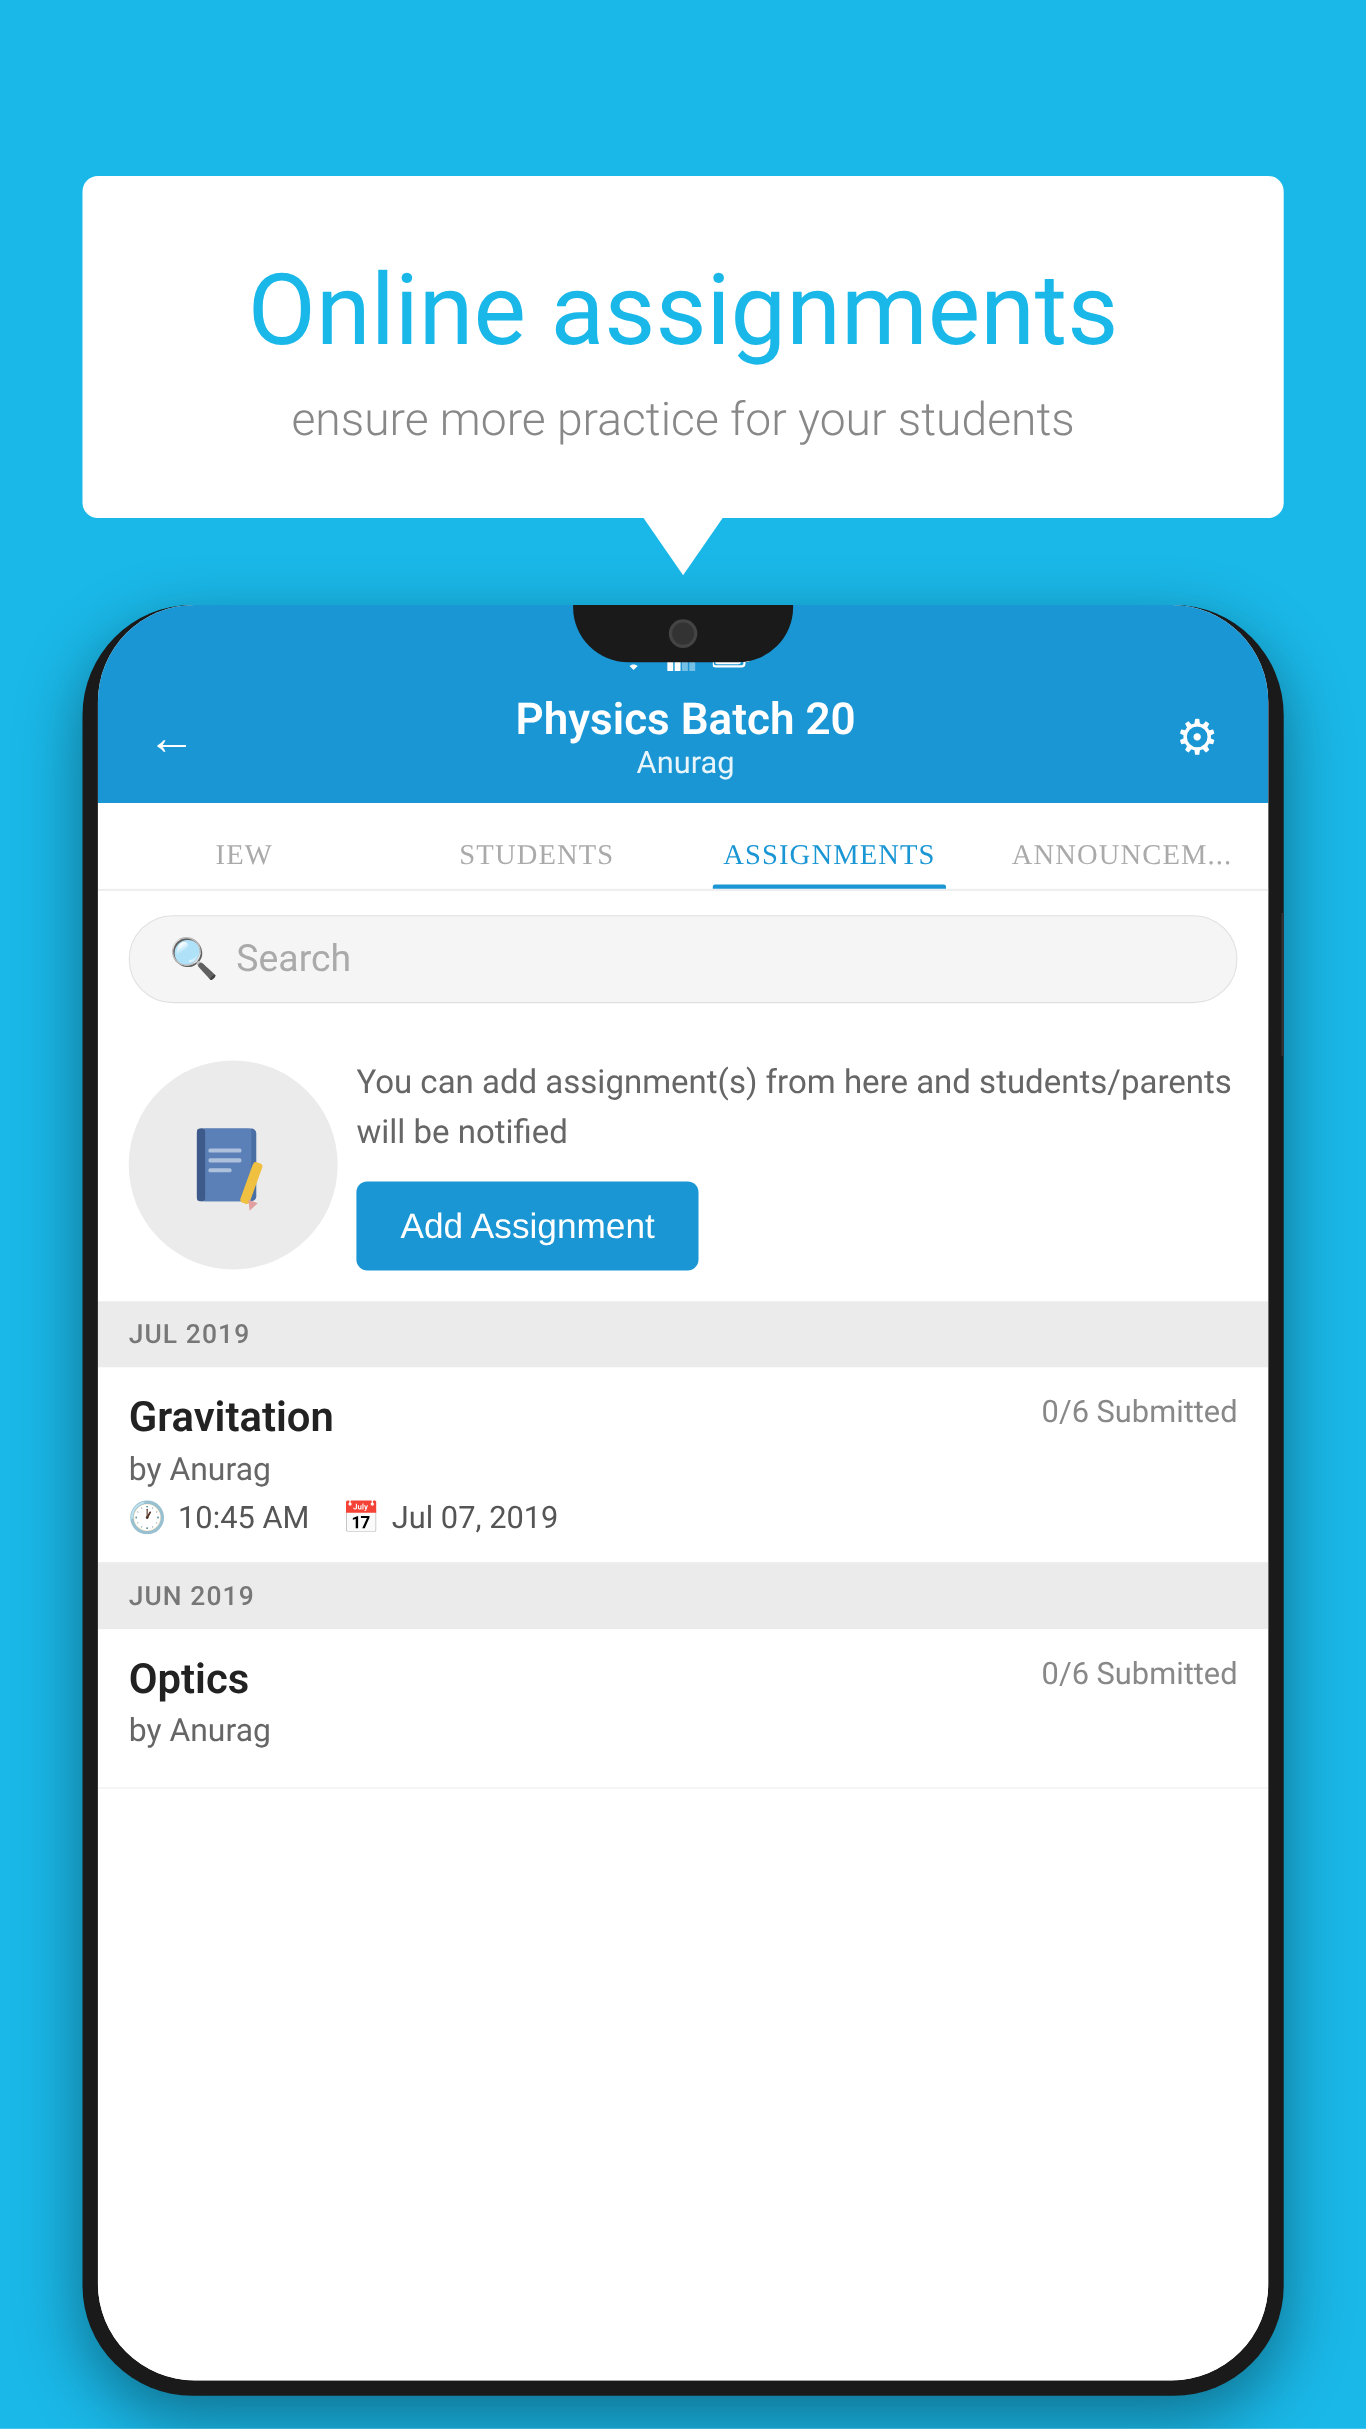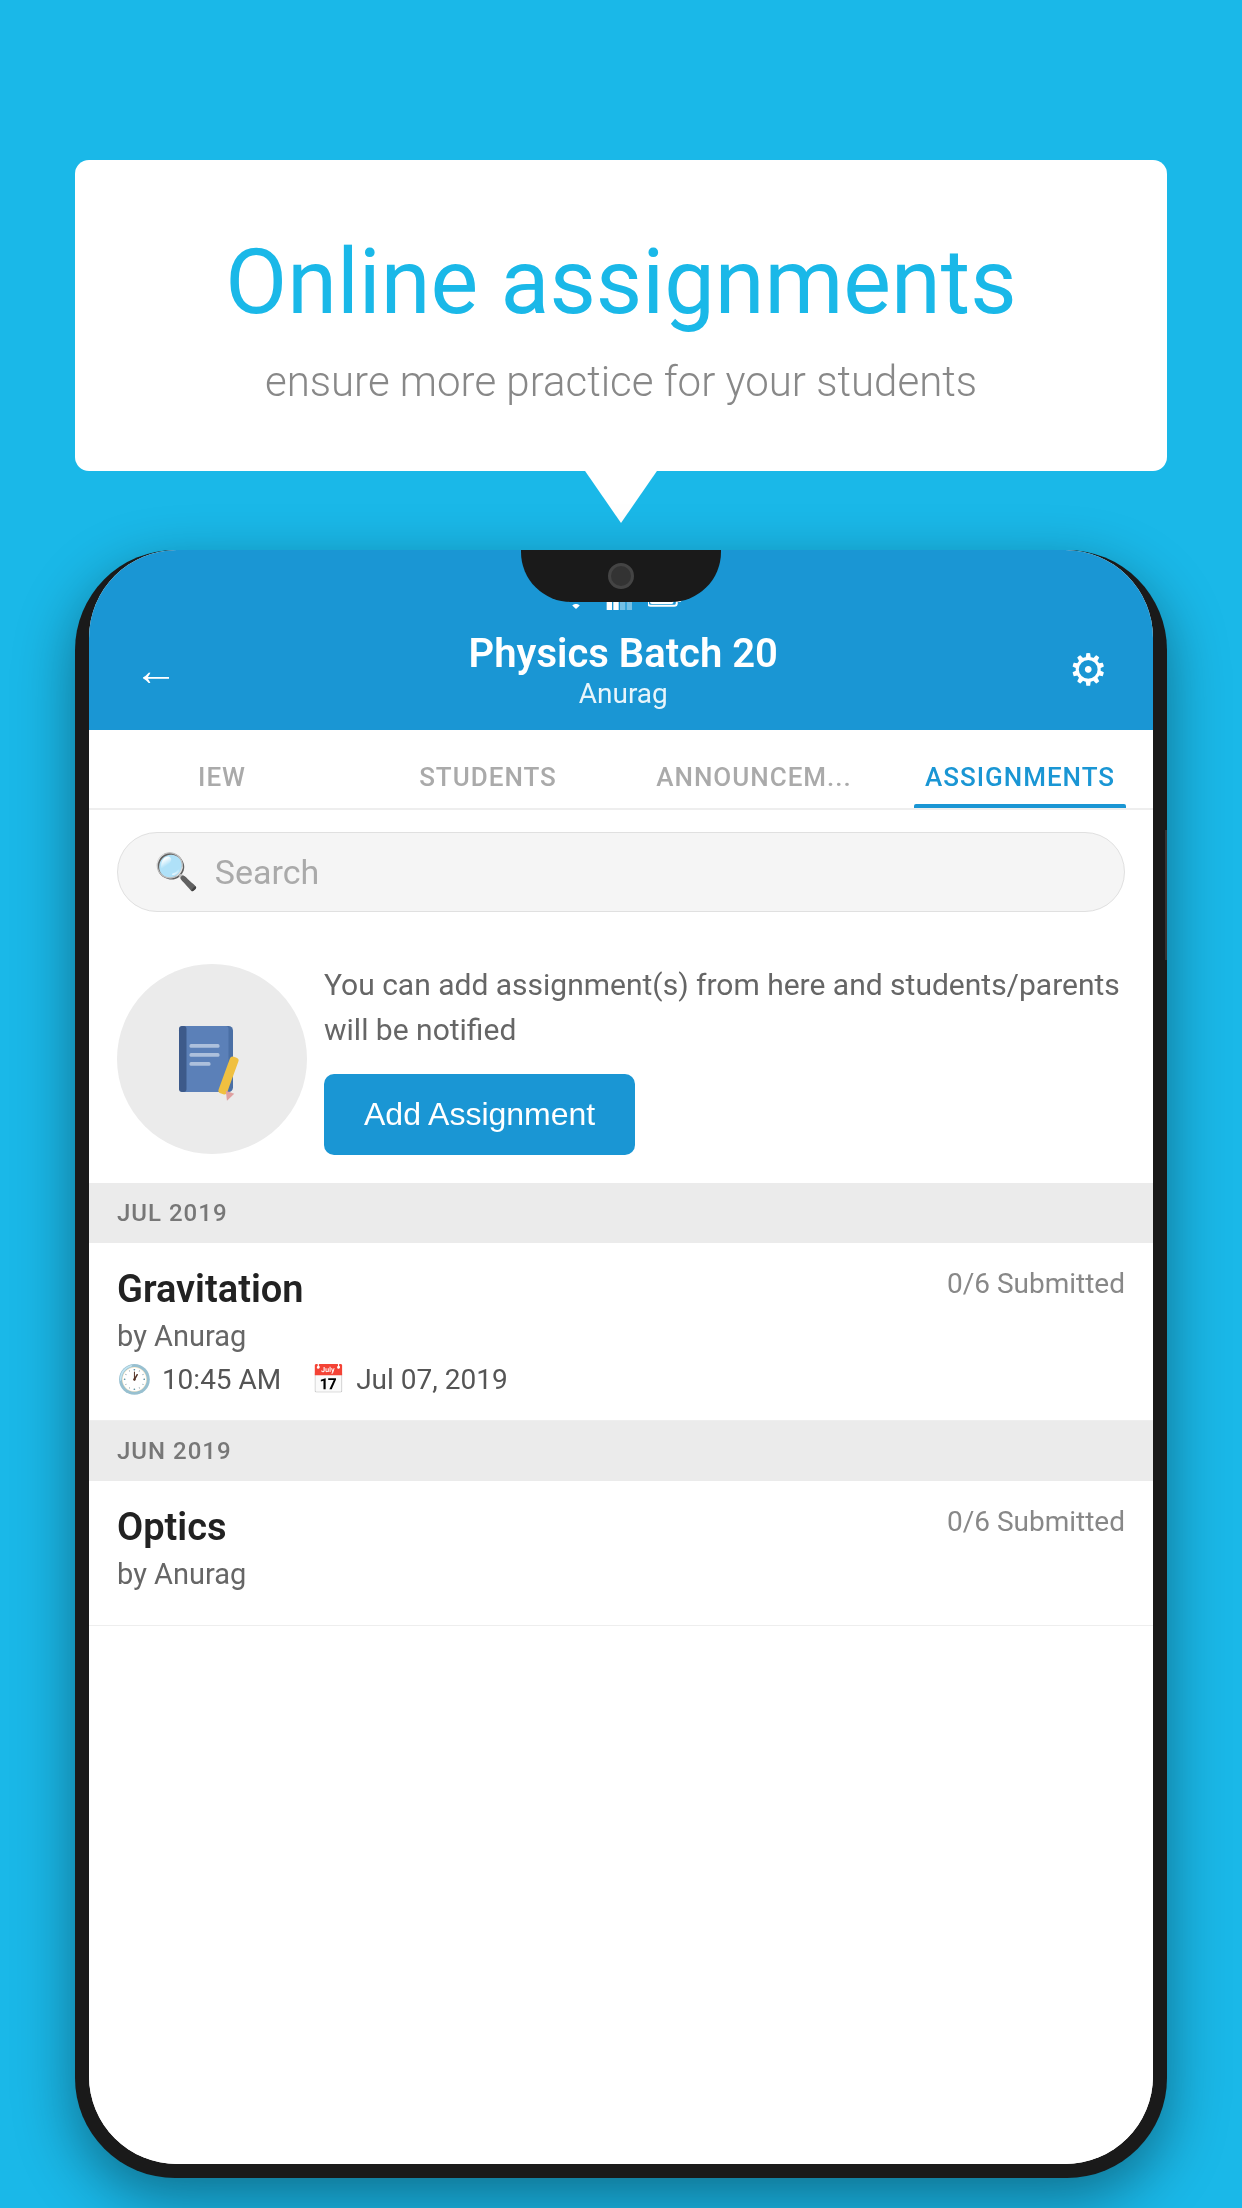--- a/index.html
+++ b/index.html
@@ -183,20 +183,21 @@
     .tab-item {
       flex: 1;
       text-align: center;
       padding-bottom: 16px;
       font-size: 26px;
       color: #aaa;
       font-weight: 500;
       letter-spacing: 1px;
       cursor: pointer;
       position: relative;
+      font-family: Liberation Serif, serif;
     }
 
     .tab-item.active {
       color: #1a96d4;
     }
 
     .tab-item.active::after {
       content: '';
       position: absolute;
       bottom: 0;
@@ -420,25 +421,25 @@
       <span class="settings-btn">⚙</span>
     </div>
 
     <div class="tab-bar">
       <div class="tab-item">
         <span>IEW</span>
       </div>
       <div class="tab-item">
         <span>STUDENTS</span>
       </div>
+      <div class="tab-item active">
+        <span>ASSIGNMENTS</span>
+      </div>
       <div class="tab-item">
         <span>ANNOUNCEM...</span>
-      </div>
-      <div class="tab-item active">
-        <span>ASSIGNMENTS</span>
       </div>
     </div>
 
     <div class="content-area">
 
       <div class="search-bar-container">
         <div class="search-bar">
           <span class="search-icon-container">🔍</span>
           <span class="search-text">Search</span>
         </div>

